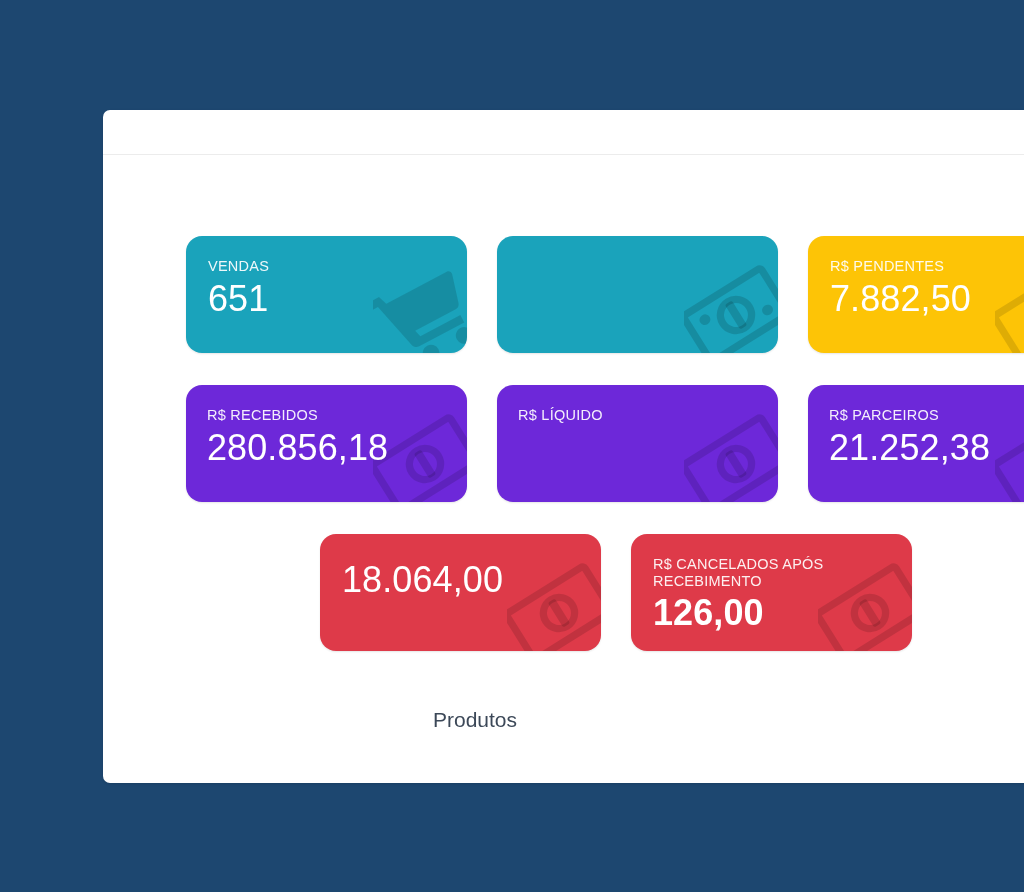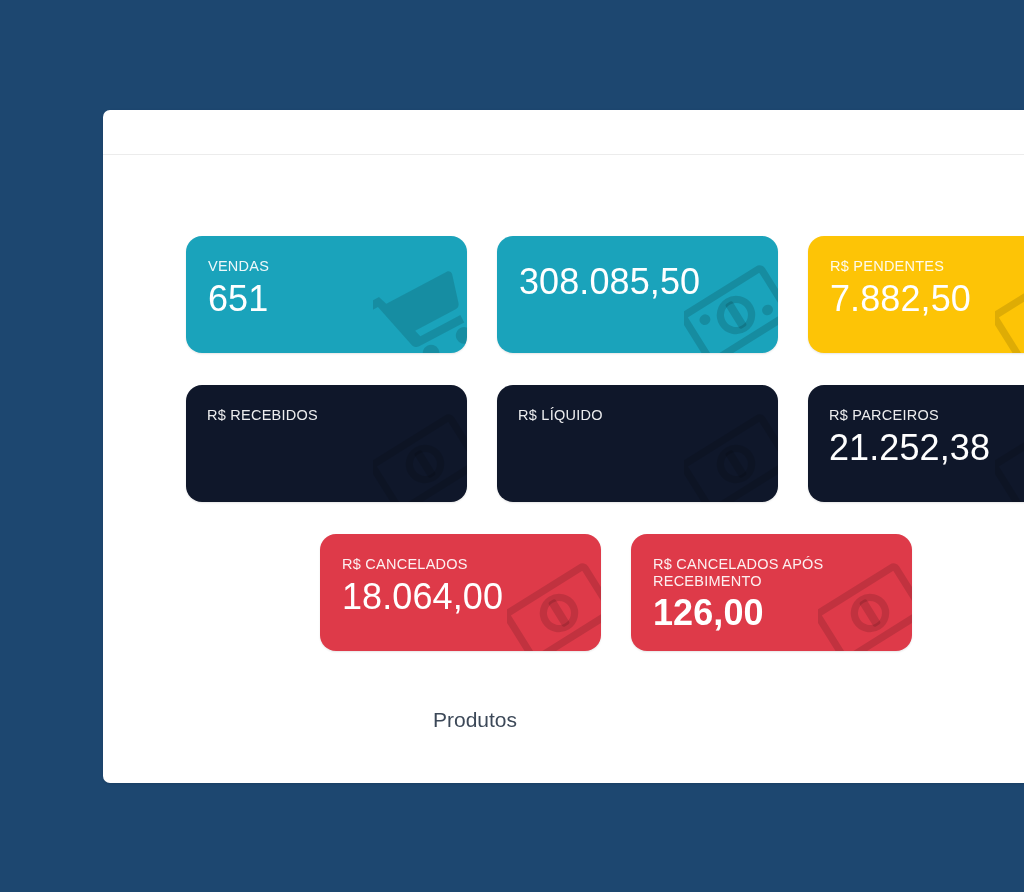--- a/index.html
+++ b/index.html
@@ -64,21 +64,21 @@
     border-radius: 16px;
     overflow: hidden;
     padding: 22px 0 0 22px;
     color: #ffffff;
     flex: 0 0 auto;
     box-shadow: 0 1px 2px rgba(0,0,0,0.10);
   }
 
   .card.cyan   { background: #1aa3bb; }
   .card.yellow { background: #fdc406; }
-  .card.green  { background: #0f172a; padding-left: 21px; }
+  .card.green  { background: #6d28d9; padding-left: 21px; }
   .card.red    { background: #de3a49; }
 
   .card-title {
     position: relative;
     z-index: 2;
     font-size: 14.5px;
     line-height: 17px;
     letter-spacing: 0.25px;
     font-weight: 400;
     color: rgba(255,255,255,0.92);
@@ -144,21 +144,20 @@
             <g transform="rotate(-28 50 50)" fill="rgba(0,0,0,0.13)">
               <path d="M6 14h13l3.2 9H88c2.4 0 4.1 2.2 3.5 4.5l-7.5 27A6 6 0 0 1 78.2 59H34.6l1.8 7H80v8H31c-2.8 0-5.2-1.9-5.8-4.6L13.6 22H6z"></path>
               <circle cx="38" cy="85" r="8"></circle>
               <circle cx="74" cy="85" r="8"></circle>
             </g>
           </svg>
         </div>
       </div>
 
       <div class="card cyan">
-        <div class="card-value">308.085,50</div>
         <div class="card-icon">
           <svg viewBox="0 0 100 100" aria-hidden="true">
             <g transform="rotate(-32 50 50)" fill="none" stroke="rgba(0,0,0,0.14)" stroke-width="7">
               <rect x="6" y="24" width="88" height="52" rx="3"></rect>
               <circle cx="50" cy="50" r="15"></circle>
               <path d="M22 38h0.5M78 62h0.5" stroke-width="10" stroke-linecap="round"></path>
             </g>
             <g transform="rotate(-32 50 50)" fill="rgba(0,0,0,0.14)">
               <rect x="46" y="36" width="8" height="28" rx="2"></rect>
             </g>
@@ -181,20 +180,21 @@
           </svg>
         </div>
       </div>
 
     </div>
 
     <div class="card-row">
 
       <div class="card green">
         <div class="card-title">R$ RECEBIDOS</div>
+        <div class="card-value">280.856,18</div>
         <div class="card-icon">
           <svg viewBox="0 0 100 100" aria-hidden="true">
             <g transform="rotate(-32 50 50)" fill="none" stroke="rgba(0,0,0,0.13)" stroke-width="7">
               <rect x="6" y="24" width="88" height="52" rx="3"></rect>
               <circle cx="50" cy="50" r="15"></circle>
             </g>
             <g transform="rotate(-32 50 50)" fill="rgba(0,0,0,0.13)">
               <rect x="46" y="36" width="8" height="28" rx="2"></rect>
             </g>
           </svg>
@@ -230,21 +230,20 @@
             </g>
           </svg>
         </div>
       </div>
 
     </div>
 
     <div class="card-row row-bottom">
 
       <div class="card red">
-        <div class="card-title">R$ CANCELADOS</div>
         <div class="card-value">18.064,00</div>
         <div class="card-icon">
           <svg viewBox="0 0 100 100" aria-hidden="true">
             <g transform="rotate(-32 50 50)" fill="none" stroke="rgba(0,0,0,0.13)" stroke-width="7">
               <rect x="6" y="24" width="88" height="52" rx="3"></rect>
               <circle cx="50" cy="50" r="15"></circle>
             </g>
             <g transform="rotate(-32 50 50)" fill="rgba(0,0,0,0.13)">
               <rect x="46" y="36" width="8" height="28" rx="2"></rect>
             </g>

